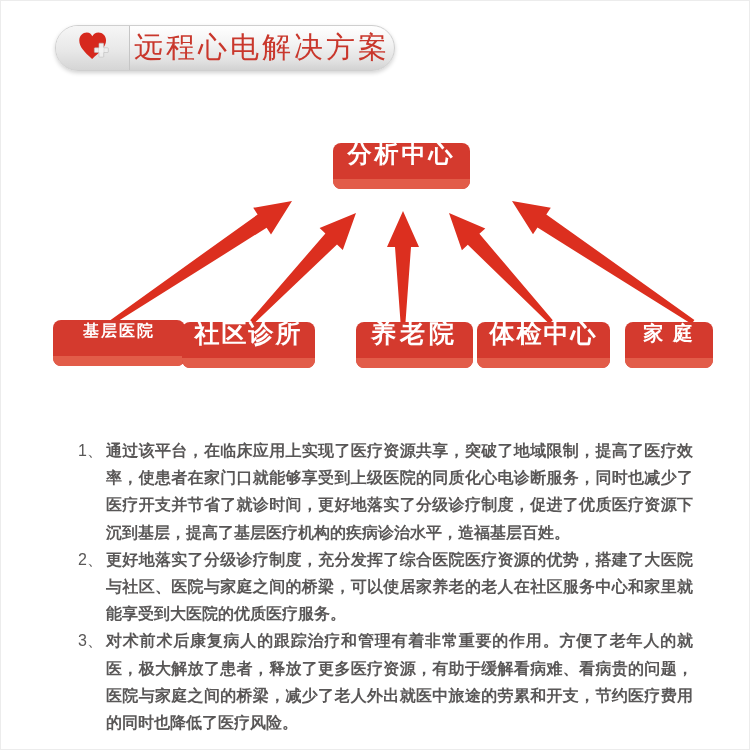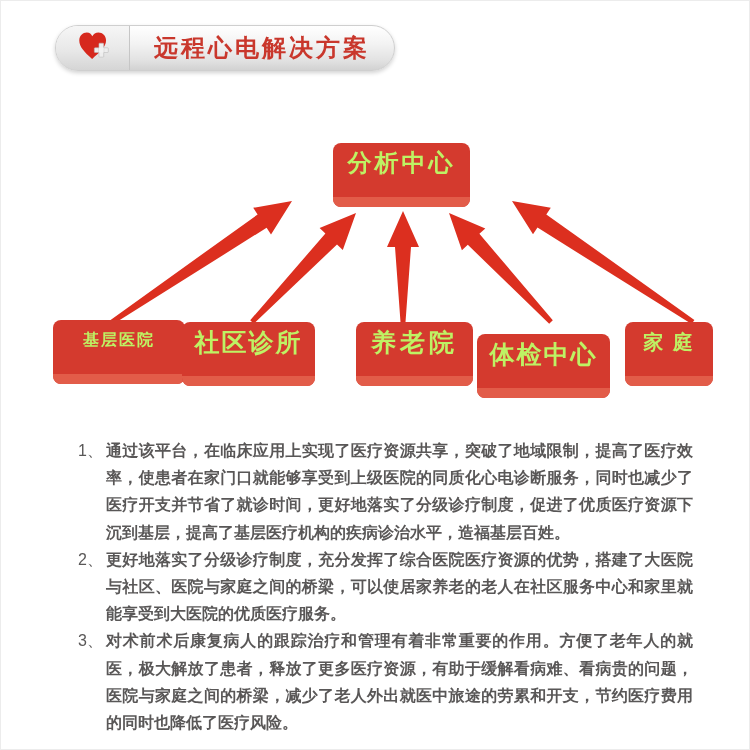--- a/index.html
+++ b/index.html
@@ -30,48 +30,48 @@
   .heart-cap {
     width: 74px;
     border-radius: 23px 0 0 23px;
     border-right: 1px solid #c6c6c6;
     background: linear-gradient(180deg, #f6f6f6 0%, #e8e8e8 55%, #d5d5d5 100%);
     display: flex; align-items: center; justify-content: center;
   }
   .pill-title {
     flex: 1;
     display: flex; align-items: center; justify-content: center;
-    font-size: 24px; font-weight: bold;
+    font-size: 29px; font-weight: normal;
     letter-spacing: 3px;
     color: #c9372c;
   }
 
   
   .node {
     position: absolute;
-    height: 64px;
+    height: 46px;
     background: #d43a2e;
     border-radius: 8px;
     overflow: hidden;
-    color: #bef264;
+    color: #ffffff;
     font-weight: bold;
     display: flex; align-items: center; justify-content: center;
     padding-bottom: 24px;
   }
   .node::after {
     content: "";
     position: absolute; left: 0; right: 0; bottom: 0;
     height: 10px;
     background: #e25c49;
   }
   .node-center { left: 333px; top: 143px; width: 137px; font-size: 24px; letter-spacing: 3px; }
   .node-1 { left: 53px;  top: 320px; width: 132px; font-size: 16px; letter-spacing: 2px; }
   .node-2 { left: 182px; top: 322px; width: 133px; font-size: 25px; letter-spacing: 2px; }
   .node-3 { left: 356px; top: 322px; width: 117px; font-size: 25px; letter-spacing: 4px; }
-  .node-4 { left: 477px; top: 322px; width: 133px; font-size: 25px; letter-spacing: 2px; margin-top: 12px; }
+  .node-4 { left: 477px; top: 322px; width: 133px; font-size: 25px; letter-spacing: 2px; }
   .node-5 { left: 625px; top: 322px; width: 88px;  font-size: 20px; letter-spacing: 2px; }
 
   .arrows-svg { position: absolute; left: 0; top: 0; width: 750px; height: 750px; pointer-events: none; }
   .arrow { fill: #dc2f1f; }
 
   
   .notes {
     position: absolute;
     left: 78px; right: 57px; top: 437px;
     color: #595757;

